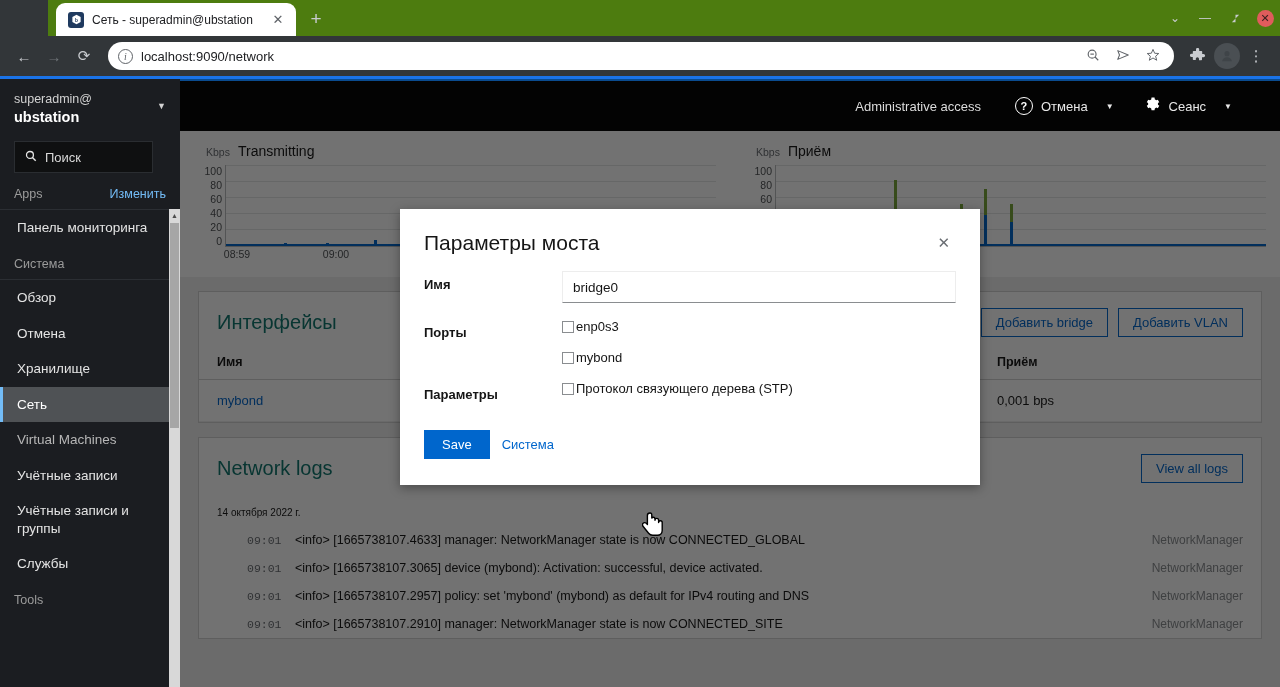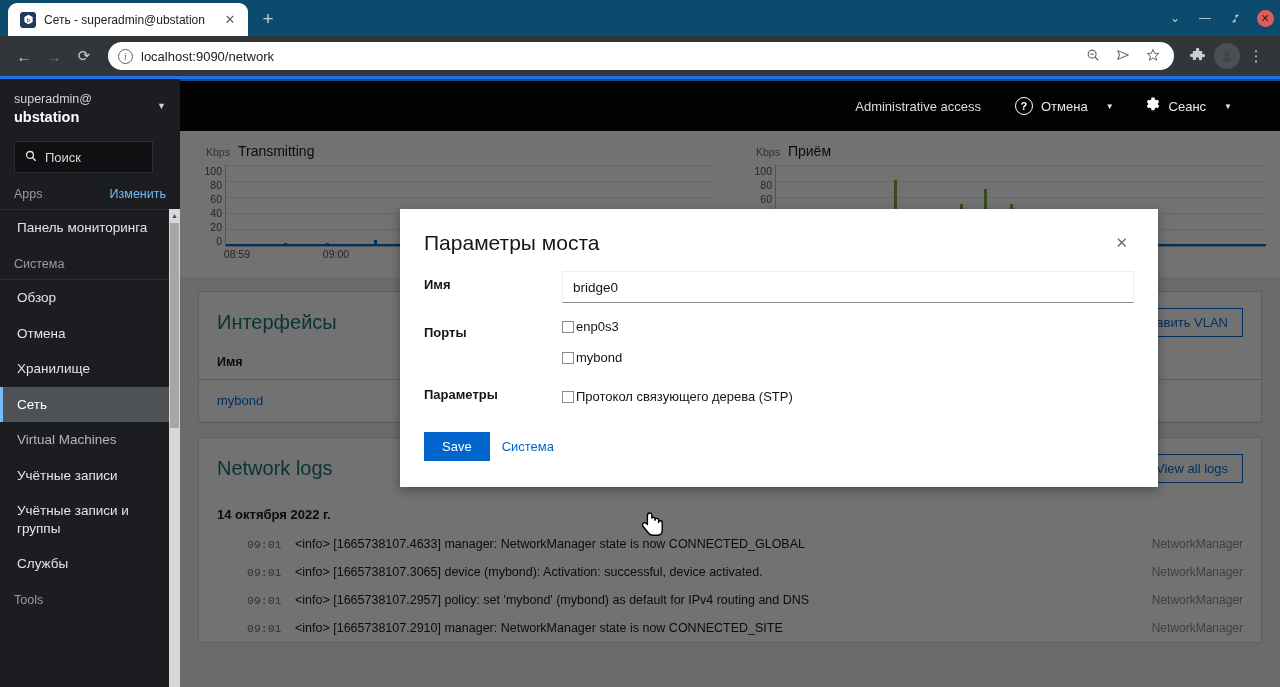--- a/index.html
+++ b/index.html
@@ -7,21 +7,21 @@
   body {
     font-family: "Liberation Sans", sans-serif;
     background: #ffffff;
     -webkit-font-smoothing: antialiased;
   }
 
   
   .browser-chrome { width: 1280px; background: #323639; }
   .tabstrip {
     height: 36px; display: flex; align-items: flex-end;
-    background: #0c4a6e; padding-left: 8px; position: relative;
+    background: #4d7c0f; padding-left: 8px; position: relative; margin-left: 48px;
   }
   .tab {
     height: 33px; min-width: 240px; max-width: 260px;
     background: #ffffff; border-radius: 9px 9px 0 0;
     display: flex; align-items: center; gap: 8px;
     padding: 0 10px 0 12px; position: relative;
   }
   .tab-favicon {
     width: 16px; height: 16px; flex: 0 0 16px;
     border-radius: 3px; background: #1f3a5f;
@@ -213,38 +213,38 @@
   table.iface th {
     text-align: left; font-size: 12.5px; color: #151515; font-weight: bold;
     padding: 4px 18px 10px 18px; border-bottom: 1px solid #d2d2d2;
   }
   table.iface td {
     font-size: 13px; color: #151515; padding: 13px 18px;
     border-bottom: 1px solid #ededed;
   }
   table.iface td.link a { color: #06c; text-decoration: none; }
 
-  .logs-date { font-size: 13px; color: #151515; padding: 10px 18px 8px 18px; font-weight: bold; }
+  .logs-date { font-size: 10px; color: #151515; padding: 10px 18px 8px 18px; }
   .log-row {
     display: flex; align-items: center; padding: 7px 18px 7px 48px;
     font-size: 12.5px; color: #151515;
   }
   .log-time {
     font-family: "Liberation Mono", monospace; font-size: 11.5px;
     color: #6a6e73; flex: 0 0 40px;
   }
   .log-msg { flex: 1; padding-left: 8px; }
   .log-unit { font-size: 12px; color: #8a8d90; flex: 0 0 auto; }
 
   
   .dim-overlay {
     position: absolute; inset: 0; background: rgba(3,3,3,0.56); z-index: 20;
   }
   .modal {
-    position: absolute; left: 220px; top: 78px; width: 758px;
+    position: absolute; left: 220px; top: 78px; width: 580px;
     background: #ffffff; z-index: 30;
     box-shadow: 0 3px 10px rgba(0,0,0,0.35);
   }
   .modal-head {
     display: flex; align-items: flex-start; justify-content: space-between;
     padding: 22px 24px 6px 24px;
   }
   .modal-title { font-size: 21px; color: #151515; font-weight: normal; }
   .modal-x {
     font-size: 15px; color: #6a6e73; cursor: pointer; line-height: 1; padding: 4px 6px;
@@ -255,21 +255,21 @@
     flex: 0 0 138px; font-size: 13px; font-weight: bold; color: #151515; padding-top: 6px;
   }
   .fctl { flex: 1; }
   .txt-input {
     width: 100%; height: 32px; border: 1px solid #ededed;
     border-bottom: 1px solid #8a8d90; font-size: 13.5px; color: #151515;
     padding: 0 10px; font-family: "Liberation Sans", sans-serif;
     background: #fff; outline: none;
   }
   .cbrow { display: flex; align-items: center; gap: 2px; margin-bottom: 13px; }
-  .cbrow:last-child { margin-bottom: 0; margin-top: 8px; }
+  .cbrow:last-child { margin-bottom: 0; }
   .cb {
     width: 12px; height: 12px; border: 1px solid #8a8d90; background: #fff;
     flex: 0 0 12px; cursor: pointer;
   }
   .cblabel { font-size: 13px; color: #151515; }
   .modal-foot { display: flex; align-items: center; gap: 12px; padding: 12px 24px 26px 24px; }
   .btn-primary {
     background: #06c; color: #ffffff; border: none; font-size: 13px;
     padding: 7px 18px; cursor: pointer; font-family: "Liberation Sans", sans-serif;
   }

